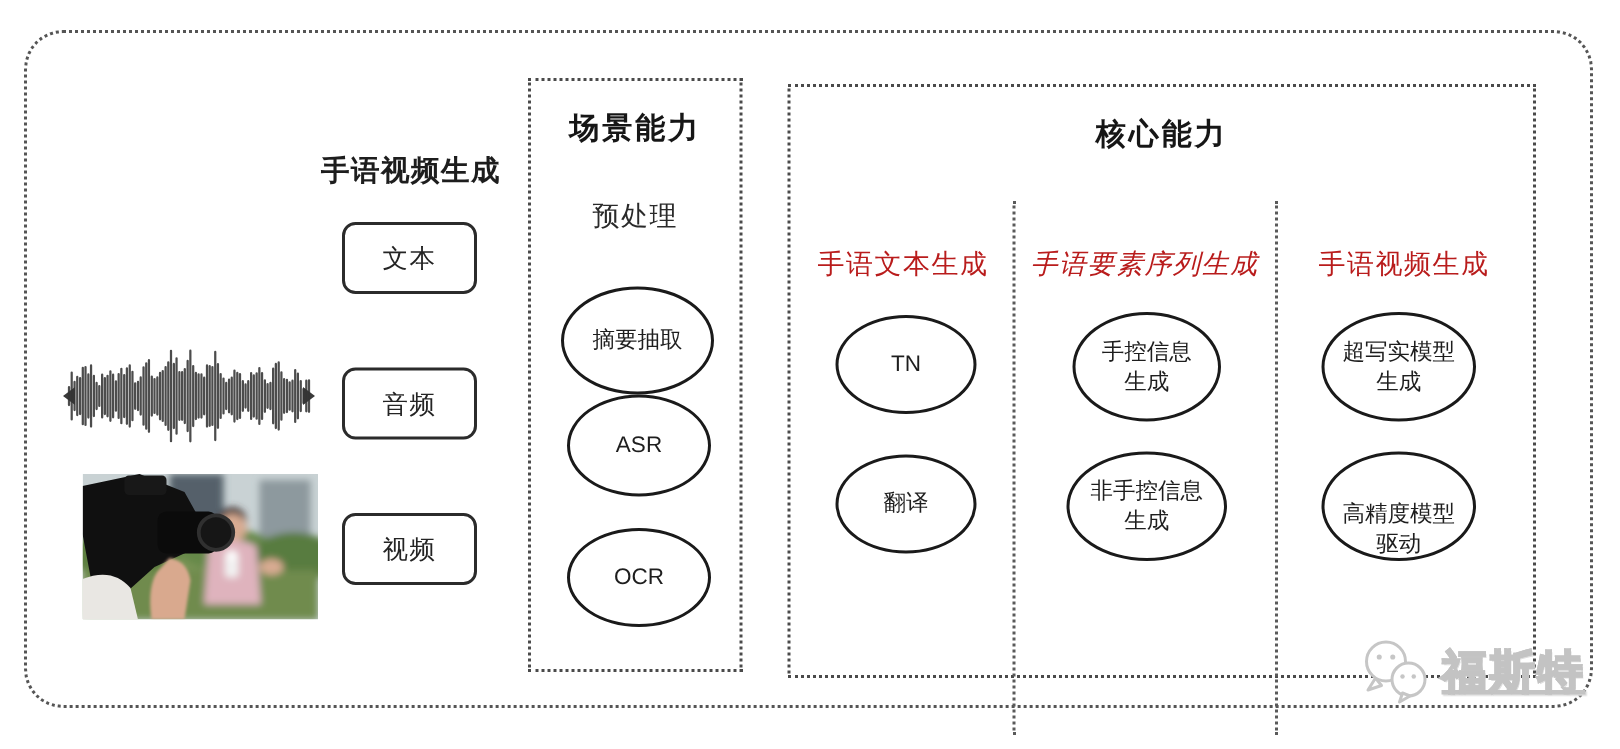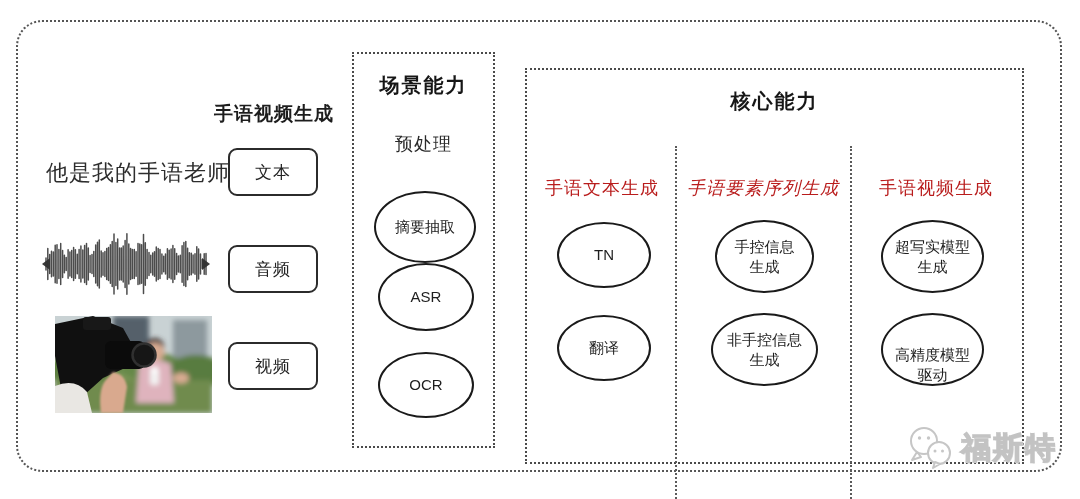--- a/index.html
+++ b/index.html
@@ -20,21 +20,21 @@
     font-size:17px;color:#242424;letter-spacing:1px;background:#fff;}
   .io-text{left:228px;top:148px;}
   .io-audio{left:228px;top:245px;}
   .io-video{left:228px;top:342px;}
 
   .waveform{left:42px;top:226px;}
   .video-thumb{left:55px;top:316px;width:157px;height:97px;overflow:hidden;}
 
   .dash-box{border:2px dotted #4a4a4a;background:transparent;}
   .scene-box{left:352px;top:52px;width:139px;height:392px;}
-  .core-box{left:525px;top:68px;width:495px;height:392px;}
+  .core-box{left:525px;top:56px;width:495px;height:392px;}
 
   .box-title{position:absolute;top:18px;left:0;width:100%;text-align:center;
     font-size:20px;font-weight:700;color:#161616;letter-spacing:2px;}
   .scene-subtitle{position:absolute;top:78px;left:0;width:100%;text-align:center;
     font-size:18px;color:#2a2a2a;letter-spacing:1px;}
 
   .ellipse{position:absolute;border:2.5px solid #1a1a1a;border-radius:50%;
     display:flex;align-items:center;justify-content:center;text-align:center;
     font-size:15px;line-height:1.3;color:#1e1e1e;white-space:pre-line;background:#fff;}
 
@@ -57,32 +57,31 @@
   .n-fanyi{left:30px;top:245px;width:90px;height:62px;}
   .n-manual{left:188px;top:150px;width:95px;height:69px;}
   .n-nonmanual{left:184px;top:243px;width:103px;height:69px;}
   .n-hyperreal{left:354px;top:150px;width:99px;height:69px;}
   .n-precision{left:354px;top:243px;width:99px;height:69px;align-items:flex-end;}
 
   
   .watermark{left:905px;top:424px;display:flex;align-items:center;z-index:5;}
   .wm-text{font-size:30px;font-weight:700;letter-spacing:2px;margin-left:4px;
     color:rgba(255,255,255,0.92);-webkit-text-stroke:1.3px #c3c3c3;
-    text-shadow:1px 1px 0 #dedede;}
+    text-shadow:1px 1px 0 #dedede;text-decoration:underline;}
 </style>
 </head>
 <body>
 
 <div class="canvas">
 
   <div class="abs outer-border"></div>
 
   <div class="abs input-title">手语视频生成</div>
 
-  <div class="abs sample-text">他是我的手语老师</div>
 
   <svg class="abs waveform" id="waveform" width="168" height="76" viewBox="0 0 168 76">
     <polygon points="0,38 8,32 8,44" fill="#3a3a3a"></polygon>
     <polygon points="168,38 160,32 160,44" fill="#3a3a3a"></polygon>
   <path d="M4.0 32.0L4.0 44.0M5.8 22.4L5.8 53.6M7.7 28.6L7.7 47.4M9.5 25.3L9.5 50.7M11.4 26.0L11.4 50.0M13.2 19.2L13.2 56.8M15.0 18.7L15.0 57.3M16.9 23.6L16.9 52.4M18.7 17.6L18.7 58.4M20.6 24.6L20.6 51.4M22.4 29.3L22.4 46.7M24.2 31.4L24.2 44.6M26.1 23.7L26.1 52.3M27.9 26.0L27.9 50.0M29.7 24.5L29.7 51.5M31.6 21.5L31.6 54.5M33.4 23.8L33.4 52.2M35.3 28.2L35.3 47.8M37.1 23.4L37.1 52.6M38.9 19.9L38.9 56.1M40.8 24.0L40.8 52.0M42.6 19.5L42.6 56.5M44.5 17.6L44.5 58.4M46.3 21.9L46.3 54.1M48.1 29.5L48.1 46.5M50.0 28.6L50.0 47.4M51.8 25.6L51.8 50.4M53.7 18.9L53.7 57.1M55.5 16.2L55.5 59.8M57.3 14.1L57.3 61.9M59.2 25.0L59.2 51.0M61.0 26.7L61.0 49.3M62.9 25.6L62.9 50.4M64.7 22.5L64.7 53.5M66.5 21.4L66.5 54.6M68.4 18.7L68.4 57.3M70.2 15.5L70.2 60.5M72.0 7.9L72.0 68.1M73.9 16.6L73.9 59.4M75.7 12.9L75.7 63.1M77.6 22.1L77.6 53.9M79.4 22.1L79.4 53.9M81.2 20.0L81.2 56.0M83.1 14.6L83.1 61.4M84.9 7.8L84.9 68.2M86.8 18.0L86.8 58.0M88.6 22.6L88.6 53.4M90.4 23.6L90.4 52.4M92.3 23.6L92.3 52.4M94.1 25.8L94.1 50.2M96.0 17.6L96.0 58.4M97.8 18.1L97.8 57.9M99.6 18.7L99.6 57.3M101.5 8.6L101.5 67.4M103.3 16.8L103.3 59.2M105.1 23.4L105.1 52.6M107.0 26.4L107.0 49.6M108.8 29.3L108.8 46.7M110.7 27.1L110.7 48.9M112.5 25.8L112.5 50.2M114.3 21.0L114.3 55.0M116.2 22.6L116.2 53.4M118.0 23.4L118.0 52.6M119.9 28.1L119.9 47.9M121.7 30.3L121.7 45.7M123.5 28.1L123.5 47.9M125.4 22.7L125.4 53.3M127.2 24.3L127.2 51.7M129.1 22.9L129.1 53.1M130.9 19.4L130.9 56.6M132.7 22.7L132.7 53.3M134.6 27.5L134.6 48.5M136.4 30.1L136.4 45.9M138.3 29.3L138.3 46.7M140.1 19.8L140.1 56.2M141.9 16.6L141.9 59.4M143.8 15.6L143.8 60.4M145.6 22.2L145.6 53.8M147.4 26.8L147.4 49.2M149.3 27.3L149.3 48.7M151.1 28.9L151.1 47.1M153.0 27.8L153.0 48.2M154.8 20.7L154.8 55.3M156.6 23.1L156.6 52.9M158.5 28.0L158.5 48.0M160.3 33.4L160.3 42.6M162.2 27.8L162.2 48.2M164.0 27.5L164.0 48.5" stroke="#333333" stroke-width="1.5" stroke-linecap="round" fill="none" opacity="0.88"></path>
     </svg>
 
   <div class="abs video-thumb">
     <svg width="157" height="97" viewBox="0 0 157 97">
       <defs>

